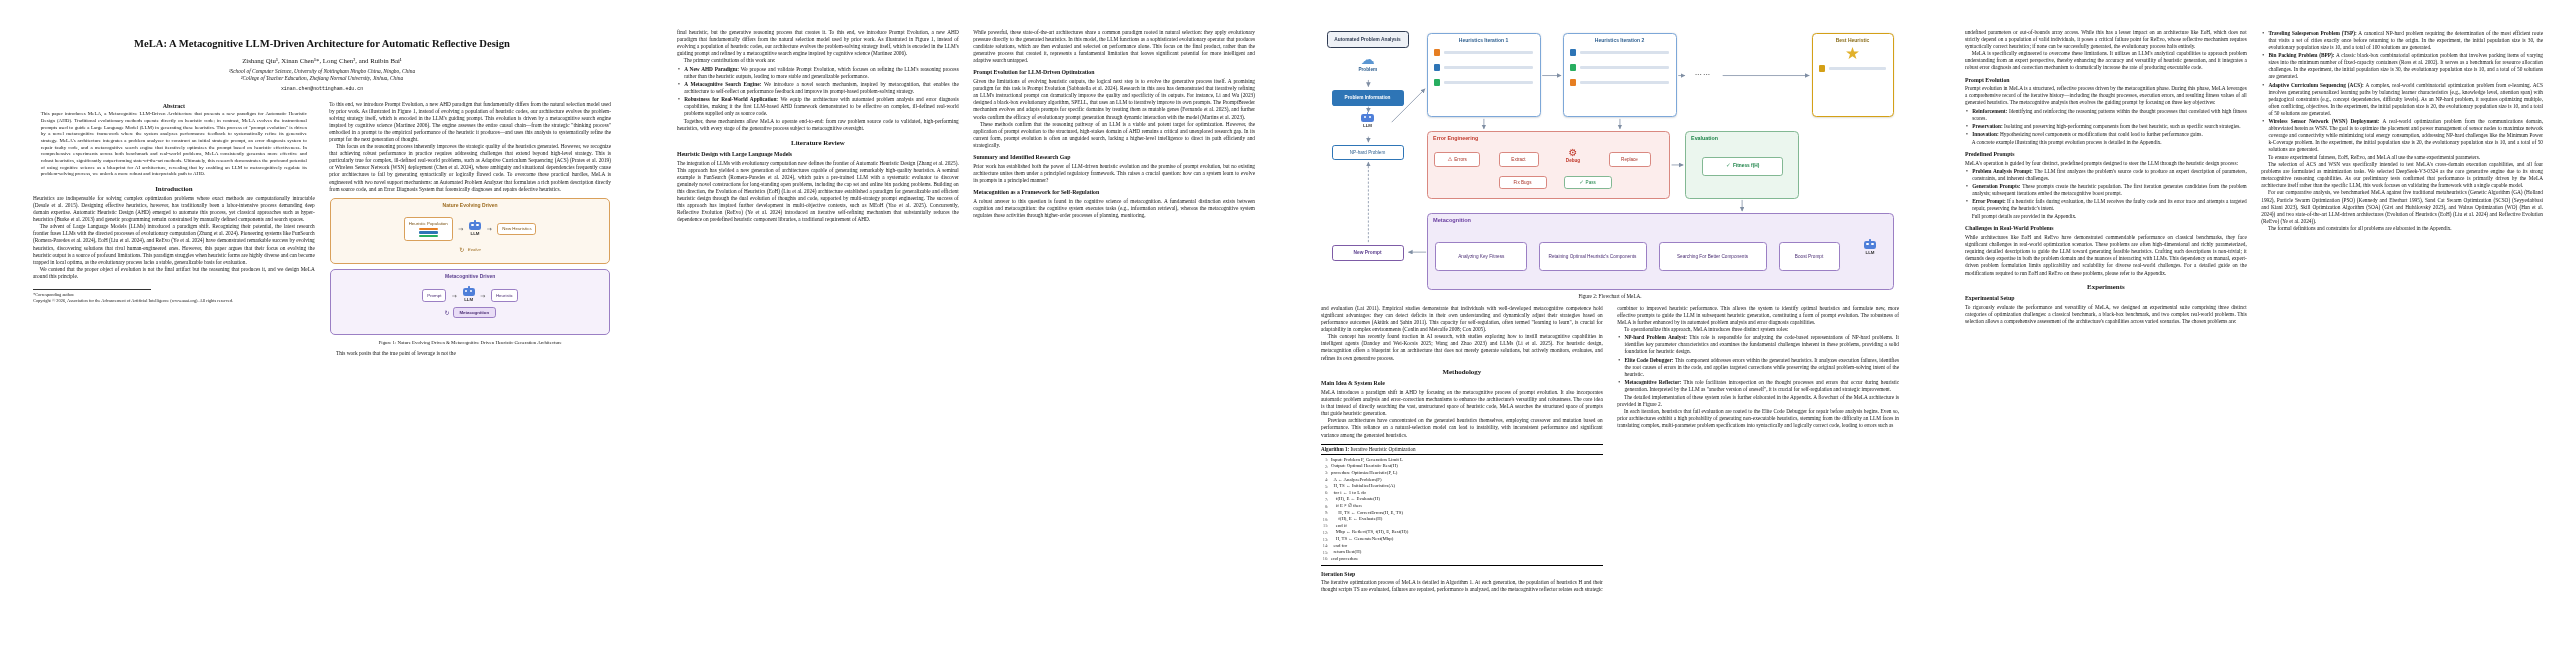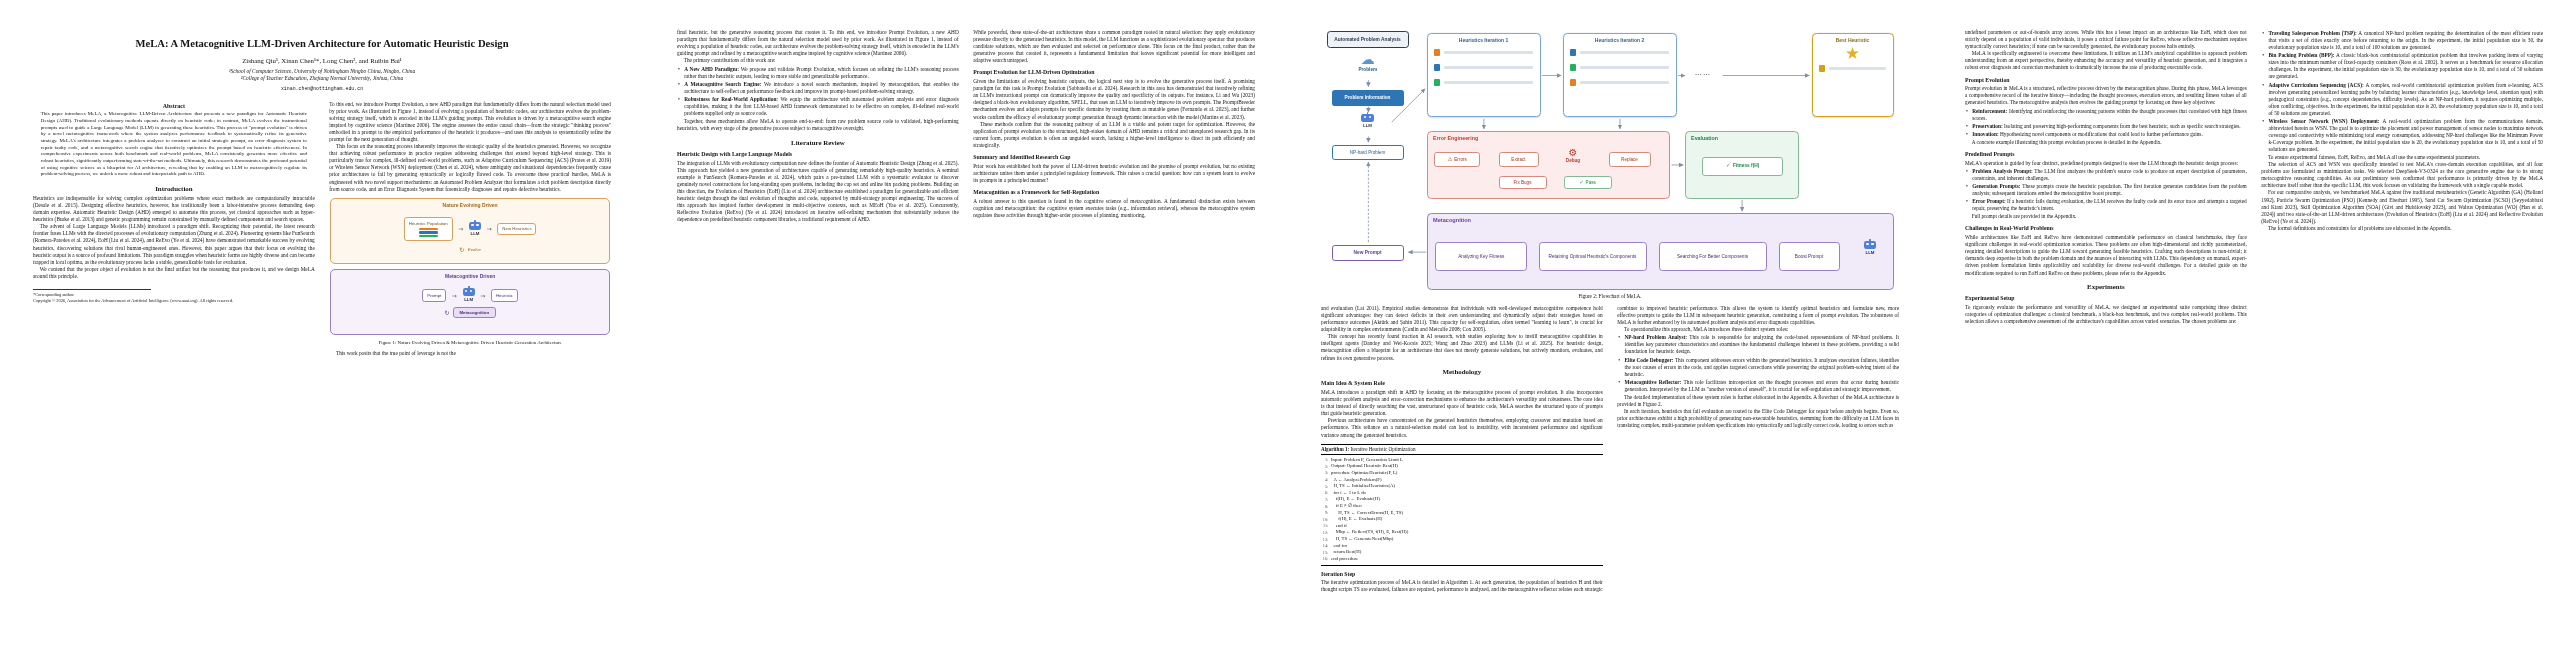--- a/index.html
+++ b/index.html
@@ -112,21 +112,21 @@
 </style>
 </head>
 <body>
 
 <div id="sheet">
 
   <div class="arxiv-stamp">arXiv:2507.20541v1  [cs.AI]  28 Jul 2025</div>
 
   <section class="page">
     <header class="titleblock">
-      <h1 class="title">MeLA: A Metacognitive LLM-Driven Architecture for Automatic Heuristic Design</h1>
+      <h1 class="title">MeLA: A Metacognitive LLM-Driven Architecture for Automatic Reflective Design</h1>
       <div class="authors">Zishang Qiu¹, Xinan Chen¹*, Long Chen², and Ruibin Bai¹</div>
       <div class="affil">¹School of Computer Science, University of Nottingham Ningbo China, Ningbo, China</div>
       <div class="affil">²College of Teacher Education, Zhejiang Normal University, Jinhua, China</div>
       <div class="email">xinan.chen@nottingham.edu.cn</div>
     </header>
     <div class="cols">
       <div class="col">
         <h3 class="abshead">Abstract</h3>
         <p class="para abstract">This paper introduces MeLA, a Metacognitive LLM-Driven Architecture that presents a new paradigm for Automatic Heuristic Design (AHD). Traditional evolutionary methods operate directly on heuristic code; in contrast, MeLA evolves the instructional prompts used to guide a Large Language Model (LLM) in generating these heuristics. This process of "prompt evolution" is driven by a novel metacognitive framework where the system analyzes performance feedback to systematically refine its generative strategy. MeLA's architecture integrates a problem analyzer to construct an initial strategic prompt, an error diagnosis system to repair faulty code, and a metacognitive search engine that iteratively optimizes the prompt based on heuristic effectiveness. In comprehensive experiments across both benchmark and real-world problems, MeLA consistently generates more effective and robust heuristics, significantly outperforming state-of-the-art methods. Ultimately, this research demonstrates the profound potential of using cognitive science as a blueprint for AI architecture, revealing that by enabling an LLM to metacognitively regulate its problem-solving process, we unlock a more robust and interpretable path to AHD.</p>
         <h2 class="sec">Introduction</h2>

